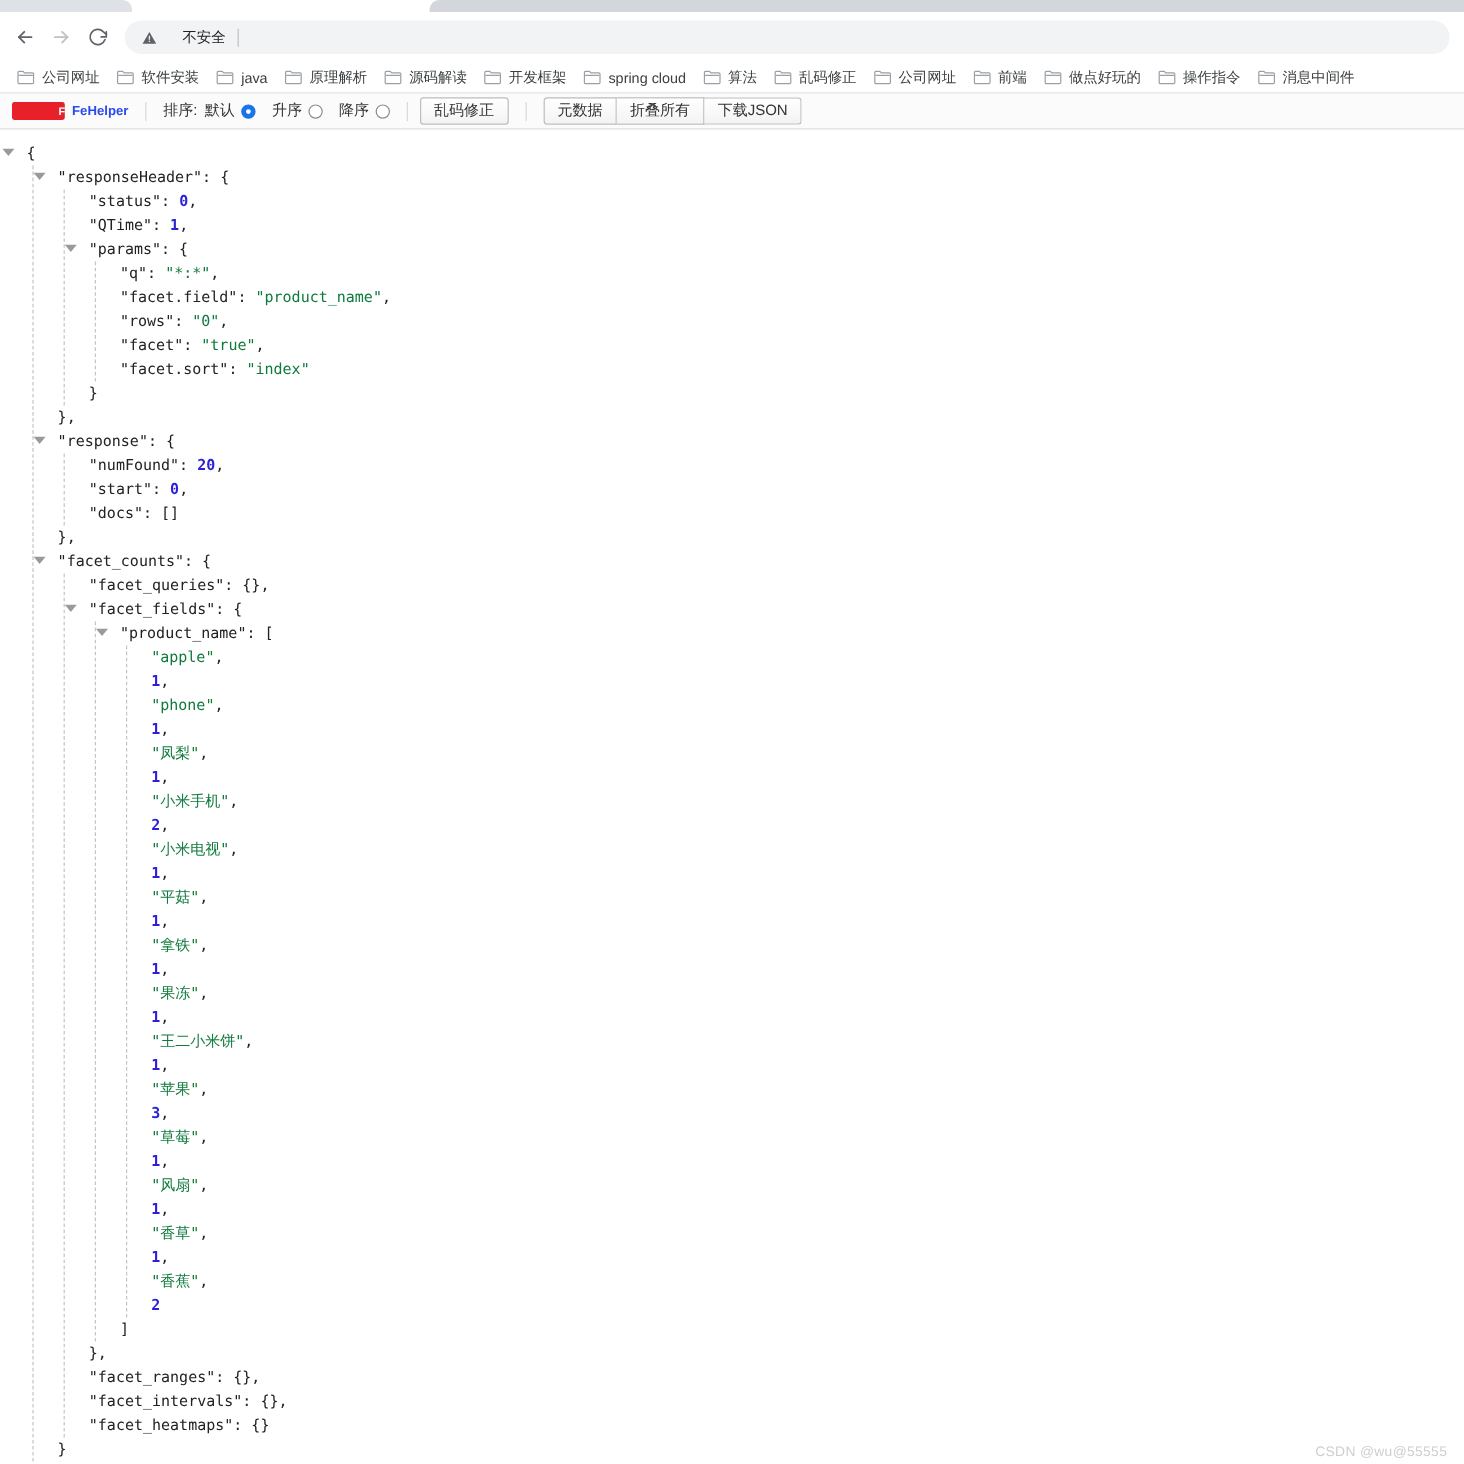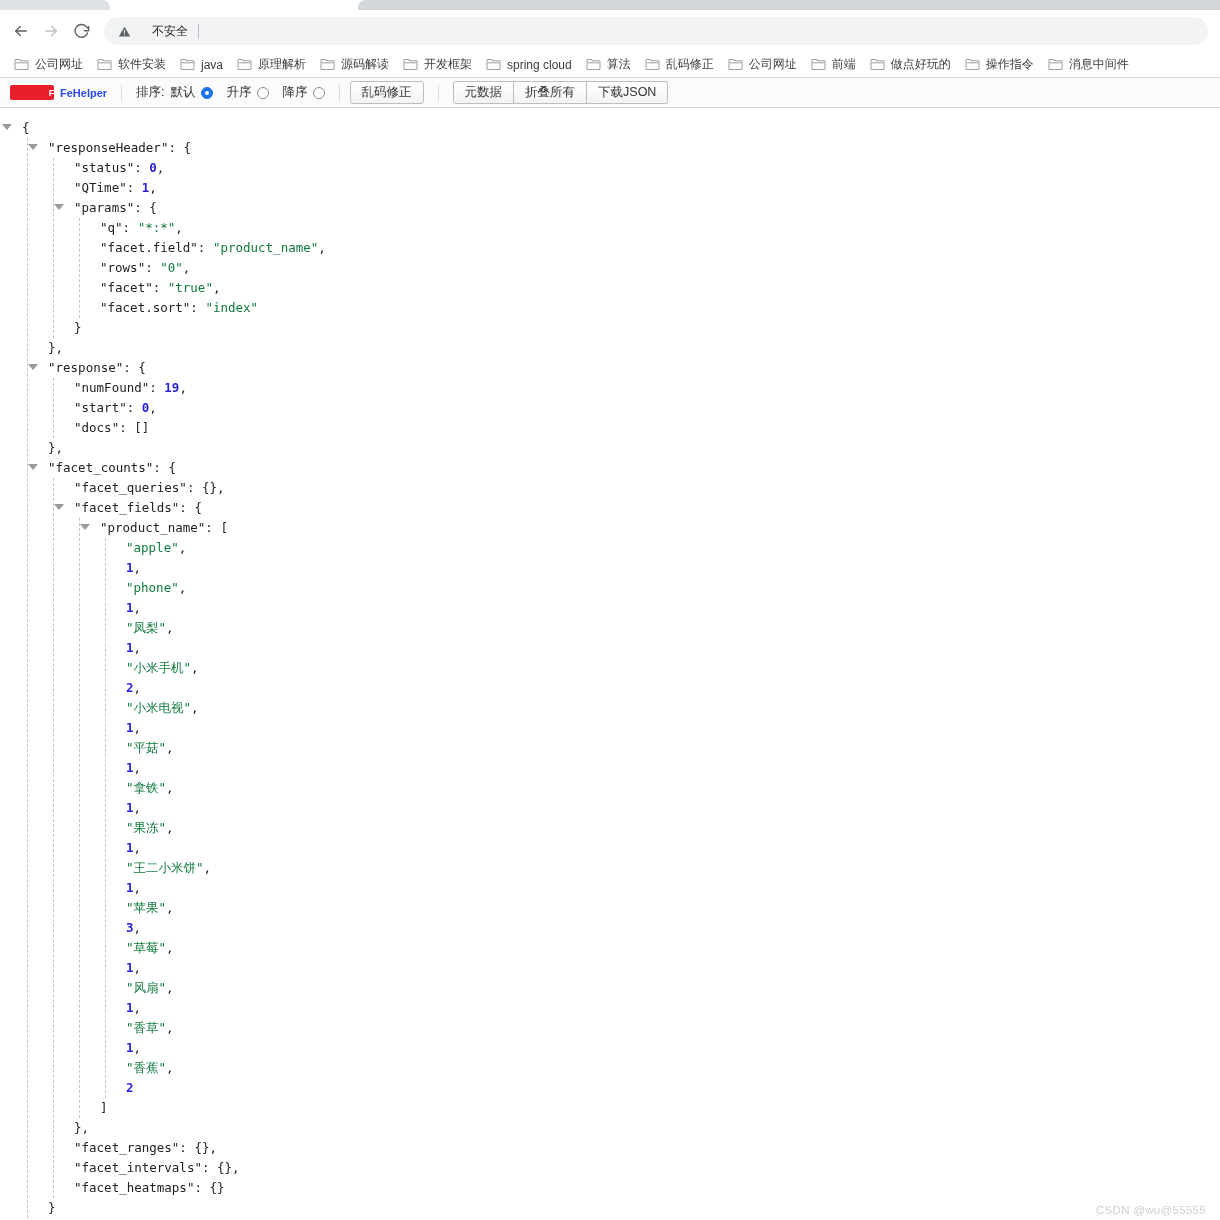--- a/index.html
+++ b/index.html
@@ -481,21 +481,21 @@
     <div class="jrow" style="position: absolute; left: 0px; top: 70px; width: 100%;"><span style="position: absolute; left: 74px;"><span class="k">"QTime"</span><span class="pun">: </span><span class="num">1</span><span class="pun">,</span></span></div>
     <div class="jrow" style="position: absolute; left: 0px; top: 90px; width: 100%;"><span class="tri" style="left: 54px;"></span><span style="position: absolute; left: 74px;"><span class="k">"params"</span><span class="pun">: {</span></span></div>
     <div class="jrow" style="position: absolute; left: 0px; top: 110px; width: 100%;"><span style="position: absolute; left: 100px;"><span class="k">"q"</span><span class="pun">: </span><span class="str">"*:*"</span><span class="pun">,</span></span></div>
     <div class="jrow" style="position: absolute; left: 0px; top: 130px; width: 100%;"><span style="position: absolute; left: 100px;"><span class="k">"facet.field"</span><span class="pun">: </span><span class="str">"product_name"</span><span class="pun">,</span></span></div>
     <div class="jrow" style="position: absolute; left: 0px; top: 150px; width: 100%;"><span style="position: absolute; left: 100px;"><span class="k">"rows"</span><span class="pun">: </span><span class="str">"0"</span><span class="pun">,</span></span></div>
     <div class="jrow" style="position: absolute; left: 0px; top: 170px; width: 100%;"><span style="position: absolute; left: 100px;"><span class="k">"facet"</span><span class="pun">: </span><span class="str">"true"</span><span class="pun">,</span></span></div>
     <div class="jrow" style="position: absolute; left: 0px; top: 190px; width: 100%;"><span style="position: absolute; left: 100px;"><span class="k">"facet.sort"</span><span class="pun">: </span><span class="str">"index"</span></span></div>
     <div class="jrow" style="position: absolute; left: 0px; top: 210px; width: 100%;"><span style="position: absolute; left: 74px;"><span class="pun">}</span></span></div>
     <div class="jrow" style="position: absolute; left: 0px; top: 230px; width: 100%;"><span style="position: absolute; left: 48px;"><span class="pun">},</span></span></div>
     <div class="jrow" style="position: absolute; left: 0px; top: 250px; width: 100%;"><span class="tri" style="left: 28px;"></span><span style="position: absolute; left: 48px;"><span class="k">"response"</span><span class="pun">: {</span></span></div>
-    <div class="jrow" style="position: absolute; left: 0px; top: 270px; width: 100%;"><span style="position: absolute; left: 74px;"><span class="k">"numFound"</span><span class="pun">: </span><span class="num">19</span><span class="pun">,</span></span></div>
+    <div class="jrow" style="position: absolute; left: 0px; top: 270px; width: 100%;"><span style="position: absolute; left: 74px;"><span class="k">"numFound"</span><span class="pun">: </span><span class="num">20</span><span class="pun">,</span></span></div>
     <div class="jrow" style="position: absolute; left: 0px; top: 290px; width: 100%;"><span style="position: absolute; left: 74px;"><span class="k">"start"</span><span class="pun">: </span><span class="num">0</span><span class="pun">,</span></span></div>
     <div class="jrow" style="position: absolute; left: 0px; top: 310px; width: 100%;"><span style="position: absolute; left: 74px;"><span class="k">"docs"</span><span class="pun">: []</span></span></div>
     <div class="jrow" style="position: absolute; left: 0px; top: 330px; width: 100%;"><span style="position: absolute; left: 48px;"><span class="pun">},</span></span></div>
     <div class="jrow" style="position: absolute; left: 0px; top: 350px; width: 100%;"><span class="tri" style="left: 28px;"></span><span style="position: absolute; left: 48px;"><span class="k">"facet_counts"</span><span class="pun">: {</span></span></div>
     <div class="jrow" style="position: absolute; left: 0px; top: 370px; width: 100%;"><span style="position: absolute; left: 74px;"><span class="k">"facet_queries"</span><span class="pun">: {},</span></span></div>
     <div class="jrow" style="position: absolute; left: 0px; top: 390px; width: 100%;"><span class="tri" style="left: 54px;"></span><span style="position: absolute; left: 74px;"><span class="k">"facet_fields"</span><span class="pun">: {</span></span></div>
     <div class="jrow" style="position: absolute; left: 0px; top: 410px; width: 100%;"><span class="tri" style="left: 80px;"></span><span style="position: absolute; left: 100px;"><span class="k">"product_name"</span><span class="pun">: [</span></span></div>
     <div class="jrow" style="position: absolute; left: 0px; top: 430px; width: 100%;"><span style="position: absolute; left: 126px;"><span class="str">"apple"</span><span class="pun">,</span></span></div>
     <div class="jrow" style="position: absolute; left: 0px; top: 450px; width: 100%;"><span style="position: absolute; left: 126px;"><span class="num">1</span><span class="pun">,</span></span></div>
     <div class="jrow" style="position: absolute; left: 0px; top: 470px; width: 100%;"><span style="position: absolute; left: 126px;"><span class="str">"phone"</span><span class="pun">,</span></span></div>

